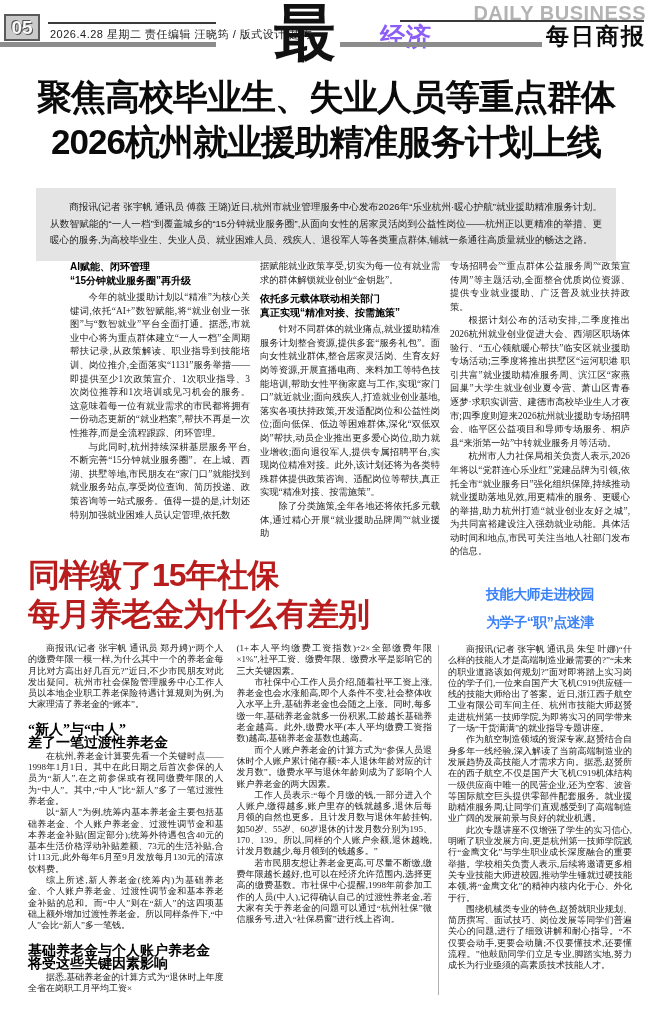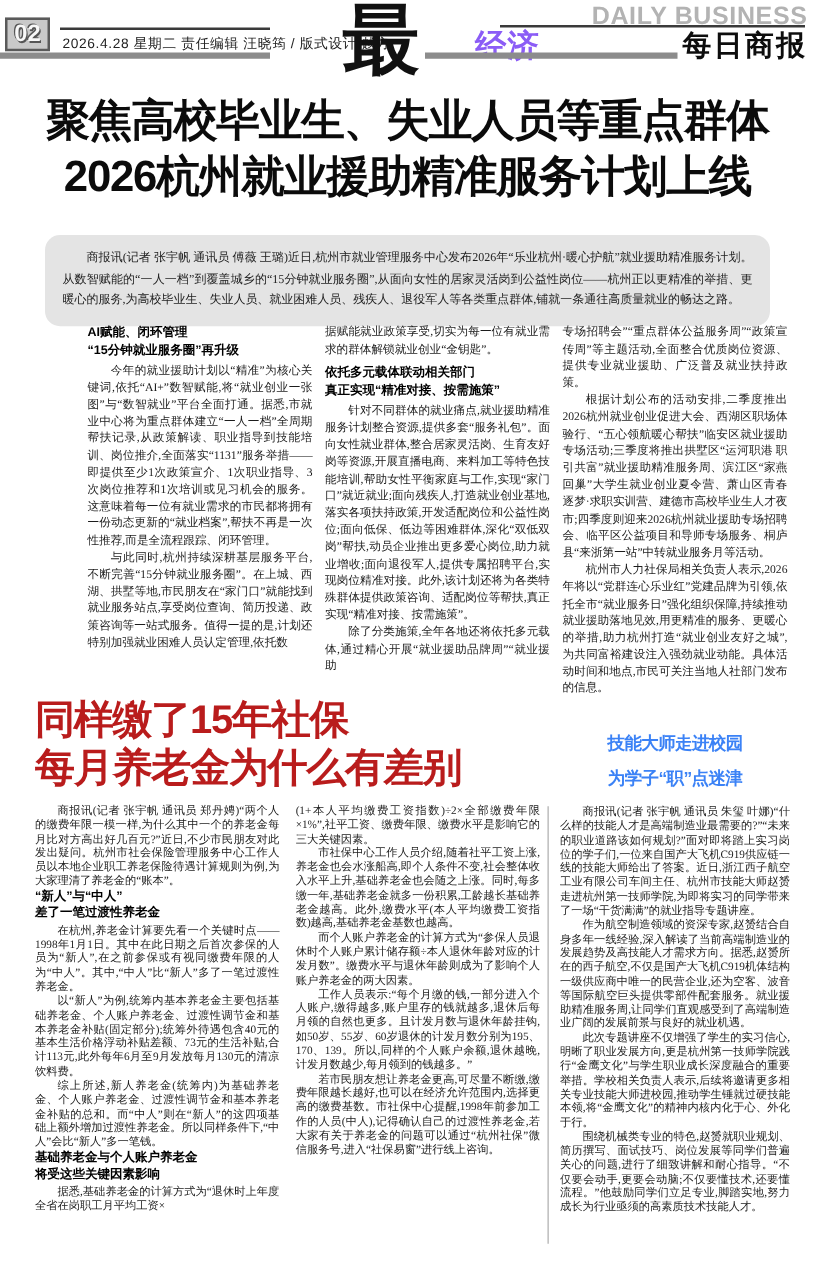--- a/index.html
+++ b/index.html
@@ -26,53 +26,53 @@
   .masthead-en{position:absolute;right:6px;top:2px;font-size:20px;font-weight:bold;color:#b3b3b3;letter-spacing:0.5px;}
   .masthead-cn{position:absolute;right:6px;top:21px;font-size:23px;font-weight:900;color:#0d0d0d;letter-spacing:2px;}
   
   .a1-headline{
     position:absolute;left:18px;top:74px;width:616px;text-align:center;
     font-size:35px;line-height:45px;font-weight:900;color:#0b0b0b;letter-spacing:-1px;
   }
   .a1-lead{
     position:absolute;left:36px;top:188px;width:580px;box-sizing:border-box;
     background:#e4e4e4;padding:11px 14px 12px;
-    font-family:Liberation Serif, serif;font-size:9.6px;line-height:16.6px;
-    text-align:justify;text-indent:2em;color:#222;border-radius:12px;
+    font-family:Liberation Sans, sans-serif;font-size:9.6px;line-height:16.6px;
+    text-align:justify;text-indent:2em;color:#222;
   }
   .a1-cols{position:absolute;left:70px;top:260px;width:560px;display:flex;gap:10px;}
   .a1-cols .col{flex:1;min-width:0;}
   .bodyp{
     font-family:"Liberation Serif",serif;font-size:9.3px;line-height:13.6px;
     text-align:justify;text-indent:2em;margin:0;color:#1c1c1c;
   }
   .bodyp.cont{text-indent:0;}
   .subhead{font-size:10px;line-height:14px;font-weight:bold;color:#000;margin:5px 0 3px;}
   .subhead.first{margin-top:0;}
   
   .a2{position:absolute;left:28px;top:556px;width:404px;}
   .a2-headline{font-size:32px;line-height:39px;font-weight:900;color:#b91c1c;letter-spacing:-1px;margin:0;}
   .a2-cols{display:flex;gap:13px;margin-top:9px;}
   .a2-cols .col{flex:1;min-width:0;}
   .a2 .bodyp,.a3 .bodyp{font-size:9px;line-height:11.3px;}
-  .a2 .subhead{font-size:10px;line-height:13px;margin:0 0 2px;}
+  .a2 .subhead{font-size:14px;line-height:13px;margin:12px 0 2px;font-family:Liberation Serif, serif;}
   
   .a3{position:absolute;left:448px;top:580px;width:184px;}
   .a3-headline{font-size:14px;line-height:28px;font-weight:900;color:#3b82f6;letter-spacing:-0.5px;margin:0 0 8px;text-align:center;}
   .v-divider{position:absolute;left:438px;top:645px;width:1px;height:350px;background:#b0b0b0;}
 </style>
 </head>
 <body>
 
 <div class="page">
 
   <div>
     <div class="hdr-rule-thin-left"></div>
     <div class="hdr-rule-thick-left"></div>
-    <div class="pagenum">02</div>
+    <div class="pagenum">05</div>
     <div class="dateline">2026.4.28 星期二  责任编辑 汪晓筠 / 版式设计 越方</div>
     <div class="logo-zui">最</div>
     <div class="logo-jingji">经济</div>
     <div class="hdr-rule-thin-right"></div>
     <div class="hdr-rule-thick-right"></div>
     <div class="masthead-en">DAILY BUSINESS</div>
     <div class="masthead-cn">每日商报</div>
   </div>
 
   <div class="a1-headline">

